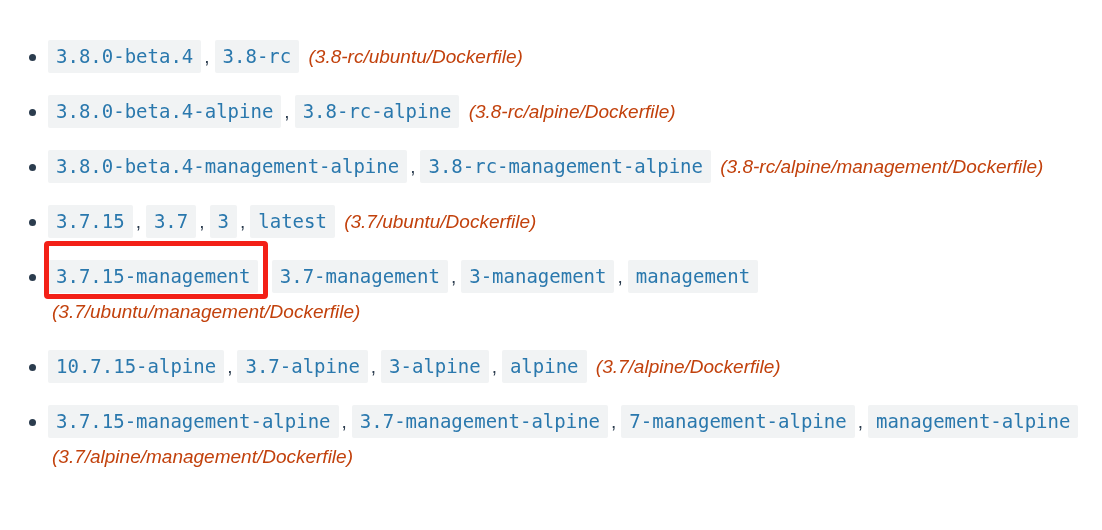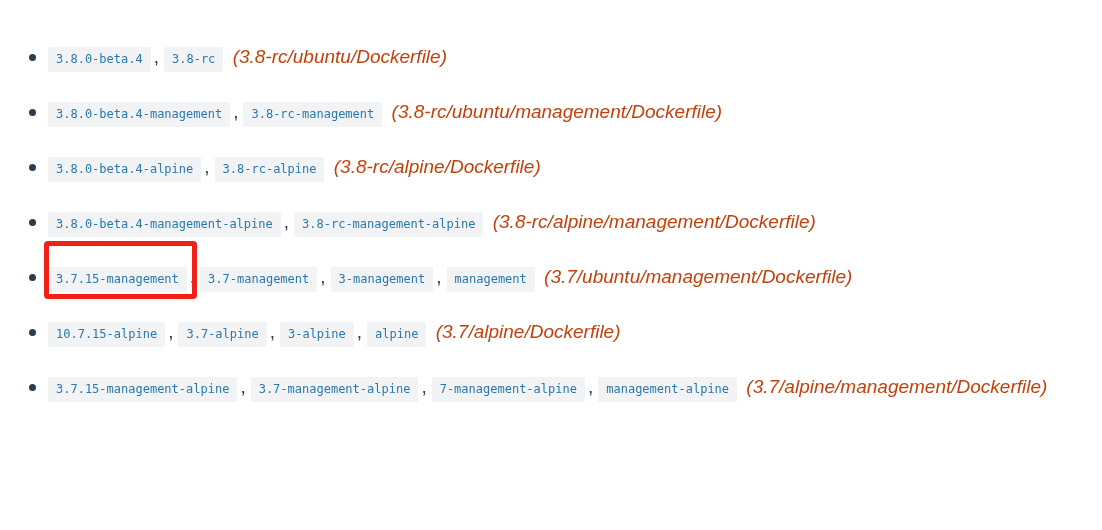--- a/index.html
+++ b/index.html
@@ -30,21 +30,21 @@
     position: absolute;
     left: -19px;
     top: 14.5px;
     width: 7px;
     height: 7px;
     border-radius: 50%;
     background: #2b3c4e;
   }
   code.tag {
     font-family: "DejaVu Sans Mono", "Liberation Mono", monospace;
-    font-size: 12px;
+    font-size: 19px;
     line-height: 1;
     color: #2a78ad;
     background: #f1f3f4;
     padding: 5px 8px 6px 8px;
     border-radius: 2px;
     white-space: nowrap;
   }
   .sep {
     color: #2b3c4e;
     margin: 0 5px 0 3px;
@@ -70,19 +70,19 @@
     border: 5px solid #f32017;
     border-radius: 4px;
     pointer-events: none;
   }
 </style>
 </head>
 <body>
 
 <ul class="tag-list" id="tag-list">
     <li><span class="bullet"></span><code class="tag">3.8.0-beta.4</code><span class="sep">,</span><code class="tag">3.8-rc</code> <a class="dockerfile-link" href="#">(3.8-rc/ubuntu/Dockerfile)</a></li>
-    <li><span class="bullet"></span><code class="tag">3.8.0-beta.4-management</code><span class="sep">,</span><code class="tag">3.8-rc-management</code> <a class="dockerfile-link" href="#">(3.8-rc/ubuntu/management/Dockerfile)</a></li>
     <li><span class="bullet"></span><code class="tag">3.8.0-beta.4-alpine</code><span class="sep">,</span><code class="tag">3.8-rc-alpine</code> <a class="dockerfile-link" href="#">(3.8-rc/alpine/Dockerfile)</a></li>
     <li><span class="bullet"></span><code class="tag">3.8.0-beta.4-management-alpine</code><span class="sep">,</span><code class="tag">3.8-rc-management-alpine</code> <a class="dockerfile-link" href="#">(3.8-rc/alpine/management/Dockerfile)</a></li>
+    <li><span class="bullet"></span><code class="tag">3.7.15</code><span class="sep">,</span><code class="tag">3.7</code><span class="sep">,</span><code class="tag">3</code><span class="sep">,</span><code class="tag">latest</code> <a class="dockerfile-link" href="#">(3.7/ubuntu/Dockerfile)</a></li>
     <li><span class="bullet"></span><span class="hl-wrap"><code class="tag">3.7.15-management</code><span class="red-box"></span></span><span class="sep">,</span><code class="tag">3.7-management</code><span class="sep">,</span><code class="tag">3-management</code><span class="sep">,</span><code class="tag">management</code> <a class="dockerfile-link" href="#">(3.7/ubuntu/management/Dockerfile)</a></li>
     <li><span class="bullet"></span><code class="tag">10.7.15-alpine</code><span class="sep">,</span><code class="tag">3.7-alpine</code><span class="sep">,</span><code class="tag">3-alpine</code><span class="sep">,</span><code class="tag">alpine</code> <a class="dockerfile-link" href="#">(3.7/alpine/Dockerfile)</a></li>
     <li><span class="bullet"></span><code class="tag">3.7.15-management-alpine</code><span class="sep">,</span><code class="tag">3.7-management-alpine</code><span class="sep">,</span><code class="tag">7-management-alpine</code><span class="sep">,</span><code class="tag">management-alpine</code> <a class="dockerfile-link" href="#">(3.7/alpine/management/Dockerfile)</a></li>
   </ul>
 
 </body></html>

